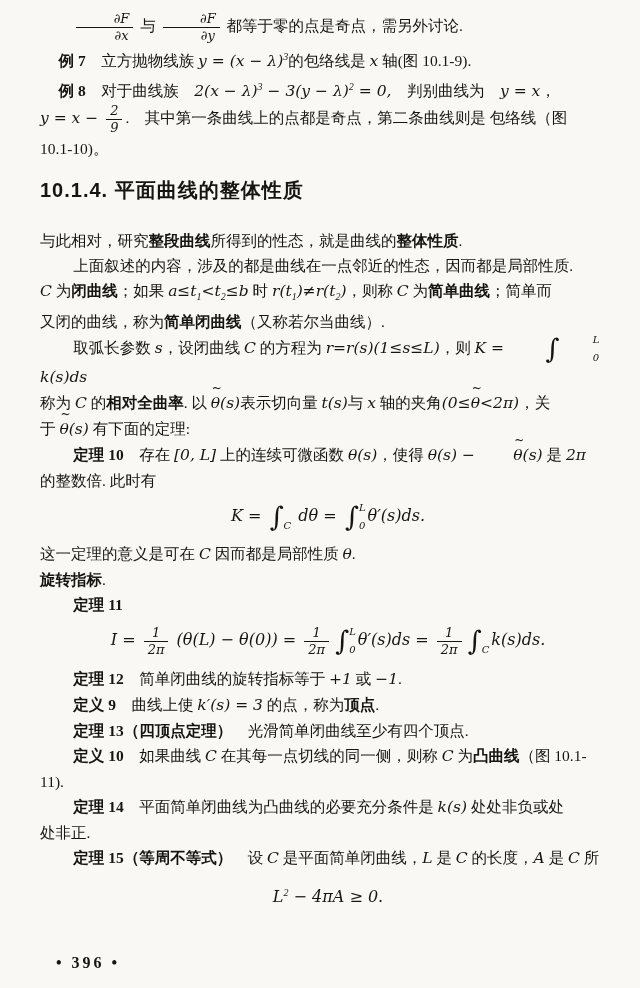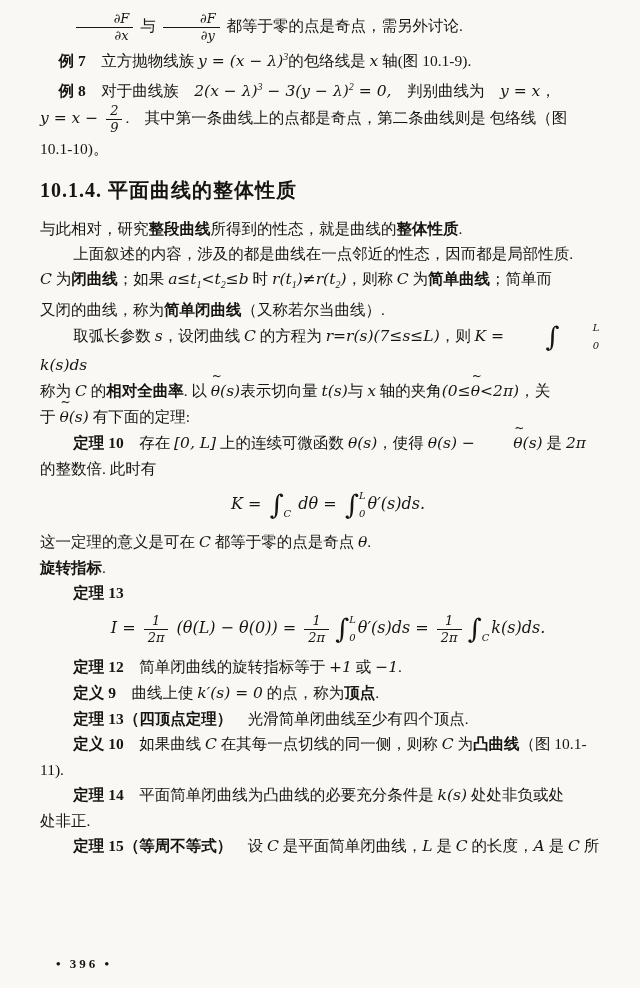--- a/index.html
+++ b/index.html
@@ -17,24 +17,24 @@
     box-sizing: border-box;
   }
   .page-content {
     padding: 12px 24px 0 40px;
   }
   .block { font-size: 15.5px; line-height: 25px; }
   .block.line { min-height: 25px; }
   .indent-lg { text-indent: 2.15em; }
   .indent-sm { text-indent: 1.2em; }
   .heading {
-    font-family: Liberation Serif, serif;
+    font-family: Liberation Sans, sans-serif;
     font-size: 20px;
     font-weight: bold;
-    margin: 17px 0 13px 0;
+    margin: 17px 0 25px 0;
     letter-spacing: 1px;
   }
   .formula { text-align: center; margin: 9px 0 9px 0; font-size: 16px; }
   .seg-bold { font-weight: bold; }
   .seg-math { font-style: italic; font-family: "DejaVu Serif", serif; text-align: right; }
   .seg-sup { font-size: 10px; vertical-align: super; font-style: italic; }
   .seg-sub { font-size: 10px; vertical-align: sub; font-style: italic; }
   
   .frac {
     display: inline-block; vertical-align: middle;
@@ -55,39 +55,39 @@
   .intg .lim-sup { align-self: flex-start; }
   .intg .lim-sub { align-self: flex-start; margin-top: auto; }
   
   .tld { position: relative; display: inline-block; font-style: italic; font-family: "DejaVu Serif", serif; }
   .tld .tld-mark {
     position: absolute; top: -8px; left: 1px;
     font-size: 12px; font-style: normal; line-height: 10px;
   }
   .page-number {
     position: absolute; left: 56px; bottom: 16px;
-    font-size: 13px; letter-spacing: 3px; font-weight: bold;
+    font-size: 16px; letter-spacing: 3px; font-weight: bold;
   }
 </style>
 </head>
 <body>
 
 <div class="page">
   <div class="page-content">
       <div class="block line indent-lg"><span class="frac"><span class="num">∂F</span><span class="den">∂x</span></span><span class="seg seg-text"> 与 </span><span class="frac"><span class="num">∂F</span><span class="den">∂y</span></span><span class="seg seg-text"> 都等于零的点是奇点，需另外讨论.</span></div>
       <div class="block line indent-sm"><span class="seg seg-bold">例 7</span><span class="seg seg-text">　立方抛物线族 </span><span class="seg seg-math">y = (x − λ)</span><span class="seg seg-sup">3</span><span class="seg seg-text">的包络线是 </span><span class="seg seg-math">x</span><span class="seg seg-text"> 轴(图 10.1-9).</span></div>
       <div class="block line indent-sm"><span class="seg seg-bold">例 8</span><span class="seg seg-text">　对于曲线族　</span><span class="seg seg-math">2(x − λ)</span><span class="seg seg-sup">3</span><span class="seg seg-math"> − 3(y − λ)</span><span class="seg seg-sup">2</span><span class="seg seg-math"> = 0,</span><span class="seg seg-text">　判别曲线为　</span><span class="seg seg-math">y = x</span><span class="seg seg-text">，</span></div>
       <div class="block line"><span class="seg seg-math">y = x − </span><span class="frac"><span class="num">2</span><span class="den">9</span></span><span class="seg seg-text">.　其中第一条曲线上的点都是奇点，第二条曲线则是 包络线（图</span></div>
       <div class="block line"><span class="seg seg-text">10.1-10)。</span></div>
       <div class="block heading"><span class="seg seg-bold">10.1.4. 平面曲线的整体性质</span></div>
       <div class="block line"><span class="seg seg-text">与此相对，研究</span><span class="seg seg-bold">整段曲线</span><span class="seg seg-text">所得到的性态，就是曲线的</span><span class="seg seg-bold">整体性质</span><span class="seg seg-text">.</span></div>
       <div class="block line indent-lg"><span class="seg seg-text">上面叙述的内容，涉及的都是曲线在一点邻近的性态，因而都是局部性质.</span></div>
       <div class="block line"><span class="seg seg-math">C</span><span class="seg seg-text"> 为</span><span class="seg seg-bold">闭曲线</span><span class="seg seg-text">；如果 </span><span class="seg seg-math">a≤t</span><span class="seg seg-sub">1</span><span class="seg seg-math">&lt;t</span><span class="seg seg-sub">2</span><span class="seg seg-math">≤b</span><span class="seg seg-text"> 时 </span><span class="seg seg-math">r(t</span><span class="seg seg-sub">1</span><span class="seg seg-math">)≠r(t</span><span class="seg seg-sub">2</span><span class="seg seg-math">)</span><span class="seg seg-text">，则称 </span><span class="seg seg-math">C</span><span class="seg seg-text"> 为</span><span class="seg seg-bold">简单曲线</span><span class="seg seg-text">；简单而</span></div>
       <div class="block line"><span class="seg seg-text">又闭的曲线，称为</span><span class="seg seg-bold">简单闭曲线</span><span class="seg seg-text">（又称若尔当曲线）.</span></div>
-      <div class="block line indent-lg"><span class="seg seg-text">取弧长参数 </span><span class="seg seg-math">s</span><span class="seg seg-text">，设闭曲线 </span><span class="seg seg-math">C</span><span class="seg seg-text"> 的方程为 </span><span class="seg seg-math">r=r(s)(7≤s≤L)</span><span class="seg seg-text">，则 </span><span class="seg seg-math">K = </span><span class="intg">
+      <div class="block line indent-lg"><span class="seg seg-text">取弧长参数 </span><span class="seg seg-math">s</span><span class="seg seg-text">，设闭曲线 </span><span class="seg seg-math">C</span><span class="seg seg-text"> 的方程为 </span><span class="seg seg-math">r=r(s)(1≤s≤L)</span><span class="seg seg-text">，则 </span><span class="seg seg-math">K = </span><span class="intg">
           <span class="sign">∫</span>
           <span class="lims">
             <span class="lim lim-sup">L</span>
             <span class="lim lim-sub">0</span>
           </span>
         </span><span class="seg seg-math">k(s)ds</span></div>
       <div class="block line"><span class="seg seg-text">称为 </span><span class="seg seg-math">C</span><span class="seg seg-text"> 的</span><span class="seg seg-bold">相对全曲率</span><span class="seg seg-text">. 以 </span><span class="tld"><span class="tld-mark">~</span><span class="tld-base">θ</span></span><span class="seg seg-math">(s)</span><span class="seg seg-text">表示切向量 </span><span class="seg seg-math">t(s)</span><span class="seg seg-text">与 </span><span class="seg seg-math">x</span><span class="seg seg-text"> 轴的夹角</span><span class="seg seg-math">(0≤</span><span class="tld"><span class="tld-mark">~</span><span class="tld-base">θ</span></span><span class="seg seg-math">&lt;2π)</span><span class="seg seg-text">，关</span></div>
       <div class="block line"><span class="seg seg-text">于 </span><span class="tld"><span class="tld-mark">~</span><span class="tld-base">θ</span></span><span class="seg seg-math">(s)</span><span class="seg seg-text"> 有下面的定理:</span></div>
       <div class="block line indent-lg"><span class="seg seg-bold">定理 10</span><span class="seg seg-text">　存在 </span><span class="seg seg-math">[0, L]</span><span class="seg seg-text"> 上的连续可微函数 </span><span class="seg seg-math">θ(s)</span><span class="seg seg-text">，使得 </span><span class="seg seg-math">θ(s) − </span><span class="tld"><span class="tld-mark">~</span><span class="tld-base">θ</span></span><span class="seg seg-math">(s)</span><span class="seg seg-text"> 是 </span><span class="seg seg-math">2π</span></div>
       <div class="block line"><span class="seg seg-text">的整数倍. 此时有</span></div>
@@ -97,39 +97,40 @@
             <span class="lim lim-sup"></span>
             <span class="lim lim-sub">C</span>
           </span>
         </span><span class="seg seg-math"> dθ = </span><span class="intg">
           <span class="sign">∫</span>
           <span class="lims">
             <span class="lim lim-sup">L</span>
             <span class="lim lim-sub">0</span>
           </span>
         </span><span class="seg seg-math">θ′(s)ds.</span></div>
-      <div class="block line"><span class="seg seg-text">这一定理的意义是可在 </span><span class="seg seg-math">C</span><span class="seg seg-text"> 都等于零的点是奇点 </span><span class="seg seg-math">θ</span><span class="seg seg-text">.</span></div>
+      <div class="block line"><span class="seg seg-text">这一定理的意义是可在 </span><span class="seg seg-math">C</span><span class="seg seg-text"> 因而都是局部性质 </span><span class="seg seg-math">θ</span><span class="seg seg-text">.</span></div>
       <div class="block line"><span class="seg seg-bold">旋转指标</span><span class="seg seg-text">.</span></div>
-      <div class="block line indent-lg"><span class="seg seg-bold">定理 13</span></div>
+      <div class="block line indent-lg"><span class="seg seg-bold">定理 11</span></div>
       <div class="block formula"><span class="seg seg-math">I = </span><span class="frac"><span class="num">1</span><span class="den">2π</span></span><span class="seg seg-math"> (θ(L) − θ(0)) = </span><span class="frac"><span class="num">1</span><span class="den">2π</span></span><span class="intg">
           <span class="sign">∫</span>
           <span class="lims">
             <span class="lim lim-sup">L</span>
             <span class="lim lim-sub">0</span>
           </span>
         </span><span class="seg seg-math">θ′(s)ds = </span><span class="frac"><span class="num">1</span><span class="den">2π</span></span><span class="intg">
           <span class="sign">∫</span>
           <span class="lims">
             <span class="lim lim-sup"></span>
             <span class="lim lim-sub">C</span>
           </span>
         </span><span class="seg seg-math">k(s)ds.</span></div>
       <div class="block line indent-lg"><span class="seg seg-bold">定理 12</span><span class="seg seg-text">　简单闭曲线的旋转指标等于 </span><span class="seg seg-math">+1</span><span class="seg seg-text"> 或 </span><span class="seg seg-math">−1</span><span class="seg seg-text">.</span></div>
-      <div class="block line indent-lg"><span class="seg seg-bold">定义 9</span><span class="seg seg-text">　曲线上使 </span><span class="seg seg-math">k′(s) = 0</span><span class="seg seg-text"> 的点，称为</span><span class="seg seg-bold">顶点</span><span class="seg seg-text">.</span></div>
+      <div class="block line indent-lg"><span class="seg seg-bold">定义 9</span><span class="seg seg-text">　曲线上使 </span><span class="seg seg-math">k′(s) = 3</span><span class="seg seg-text"> 的点，称为</span><span class="seg seg-bold">顶点</span><span class="seg seg-text">.</span></div>
       <div class="block line indent-lg"><span class="seg seg-bold">定理 13（四顶点定理）</span><span class="seg seg-text">　光滑简单闭曲线至少有四个顶点.</span></div>
       <div class="block line indent-lg"><span class="seg seg-bold">定义 10</span><span class="seg seg-text">　如果曲线 </span><span class="seg seg-math">C</span><span class="seg seg-text"> 在其每一点切线的同一侧，则称 </span><span class="seg seg-math">C</span><span class="seg seg-text"> 为</span><span class="seg seg-bold">凸曲线</span><span class="seg seg-text">（图 10.1-</span></div>
       <div class="block line"><span class="seg seg-text">11).</span></div>
       <div class="block line indent-lg"><span class="seg seg-bold">定理 14</span><span class="seg seg-text">　平面简单闭曲线为凸曲线的必要充分条件是 </span><span class="seg seg-math">k(s)</span><span class="seg seg-text"> 处处非负或处</span></div>
       <div class="block line"><span class="seg seg-text">处非正.</span></div>
       <div class="block line indent-lg"><span class="seg seg-bold">定理 15（等周不等式）</span><span class="seg seg-text">　设 </span><span class="seg seg-math">C</span><span class="seg seg-text"> 是平面简单闭曲线，</span><span class="seg seg-math">L</span><span class="seg seg-text"> 是 </span><span class="seg seg-math">C</span><span class="seg seg-text"> 的长度，</span><span class="seg seg-math">A</span><span class="seg seg-text"> 是 </span><span class="seg seg-math">C</span><span class="seg seg-text"> 所</span></div>
+      <div class="block formula"><span class="seg seg-math">L</span><span class="seg seg-sup">2</span><span class="seg seg-math"> − 4πA ≥ 0.</span></div>
     </div>
   <div class="page-number">• 396 •</div>
 </div>
 
 </body></html>

